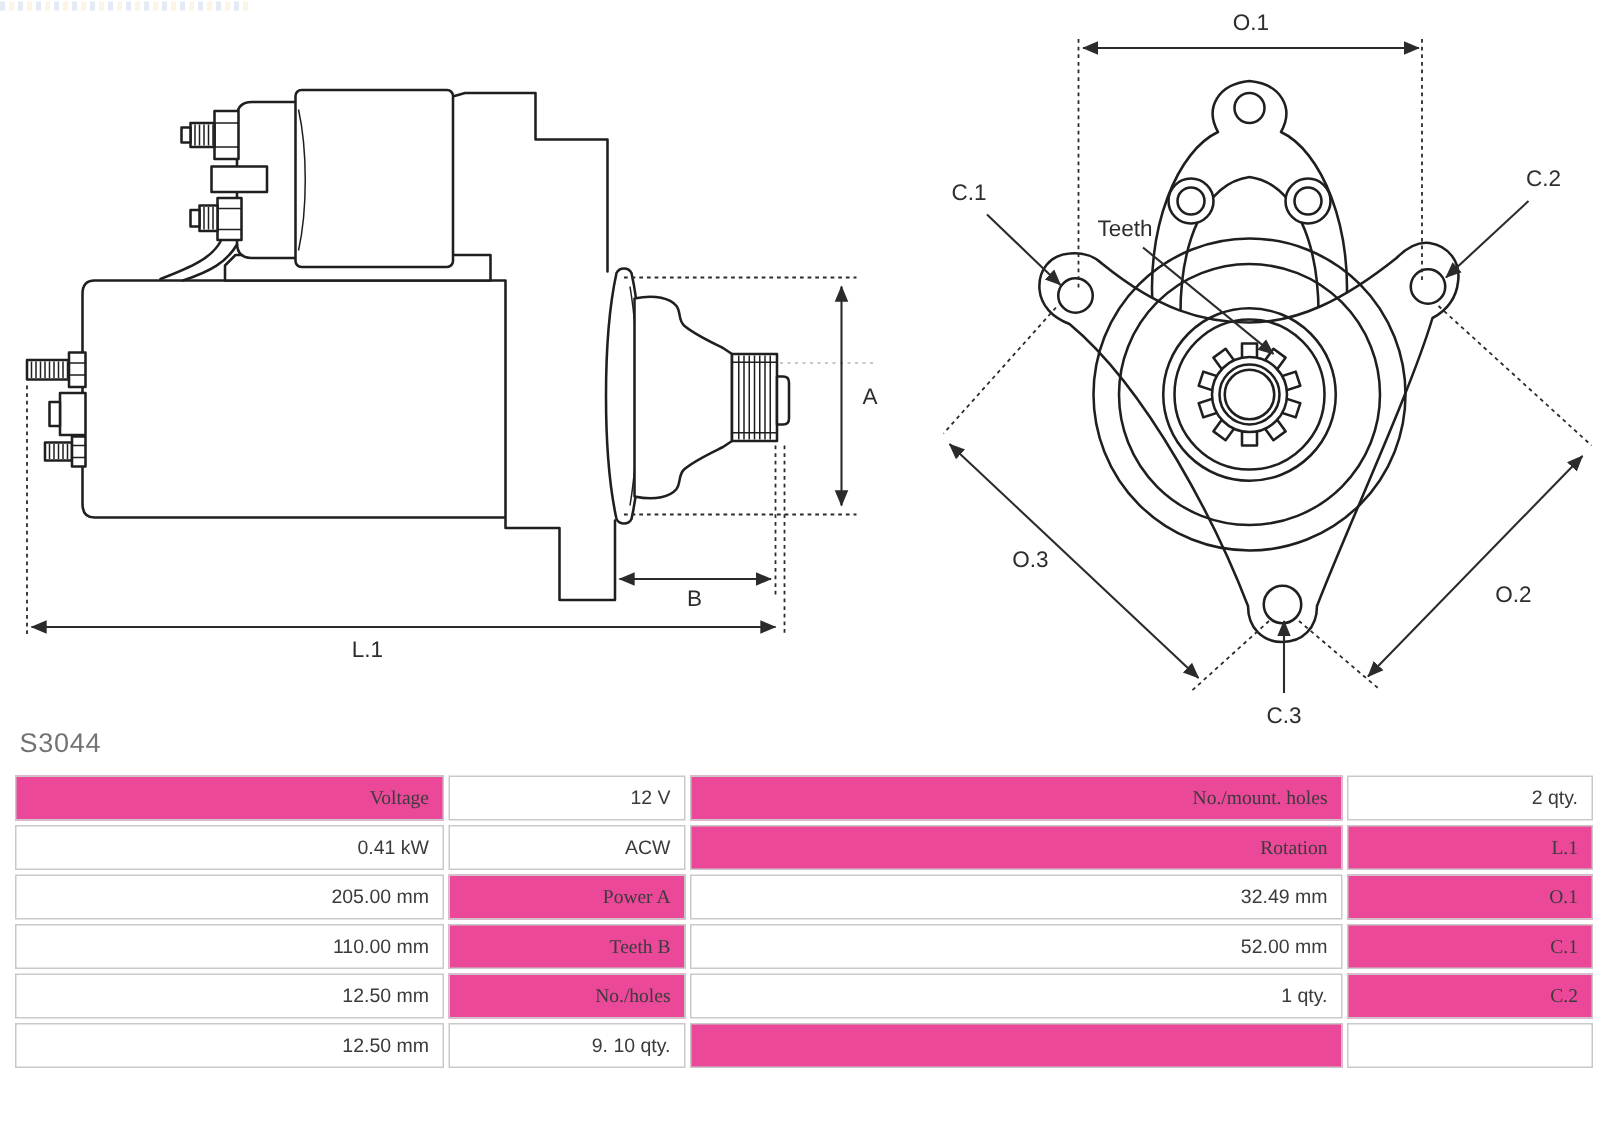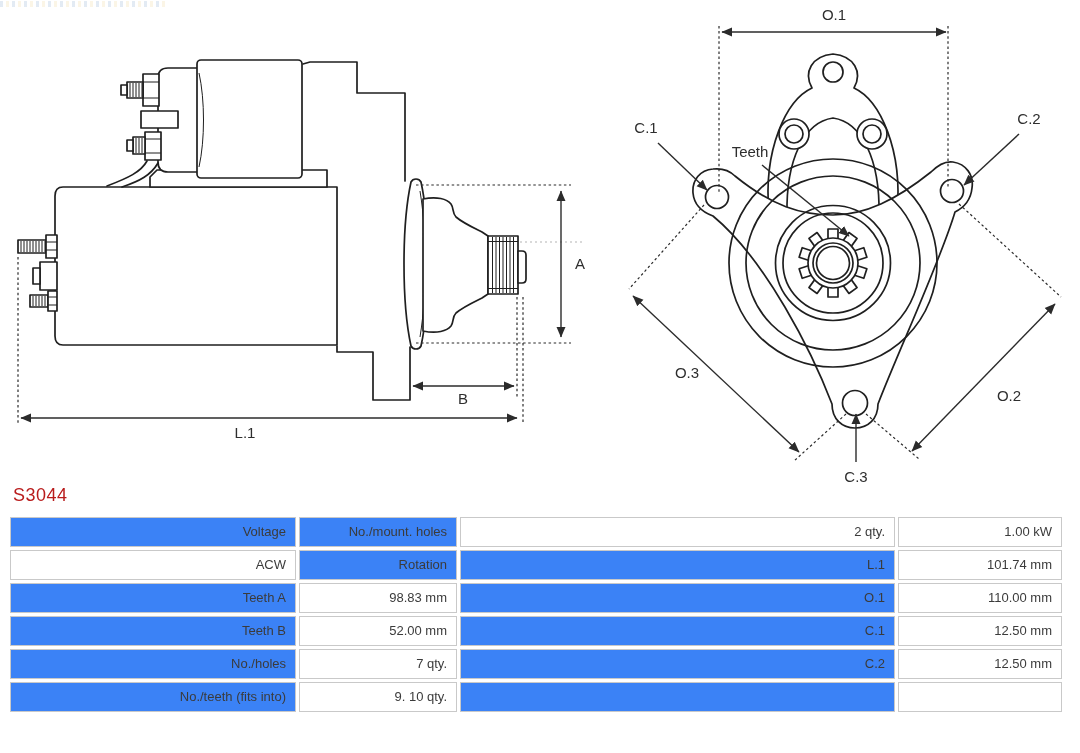--- a/index.html
+++ b/index.html
@@ -11,26 +11,26 @@
       rgba(235,205,130,.40) 6px 9px, rgba(255,255,255,0) 9px 12px);}
   svg.diagram{position:absolute;left:0;top:0;}
   .draw{stroke:#1f1f1f;stroke-width:1.7;fill:#fff;stroke-linejoin:round;stroke-linecap:round;}
   .edge{stroke:#1f1f1f;stroke-width:1.7;fill:none;stroke-linejoin:round;stroke-linecap:round;}
   .thin{stroke:#1f1f1f;stroke-width:1;fill:none;}
   .dim{stroke:#2b2b2b;stroke-width:1.4;fill:none;}
   .dot{stroke:#2b2b2b;stroke-width:1.2;fill:none;stroke-dasharray:2.5 2.6;}
   .ctr{stroke:#b4b4b4;stroke-width:1.1;fill:none;stroke-dasharray:2 3;}
   .dimtext{fill:#2e2e2e;font-size:15px;font-family:"Liberation Sans",sans-serif;}
   .part-number{position:absolute;left:13px;top:485px;font-size:18px;letter-spacing:.5px;
-               color:#b91c1c;font-family:"Liberation Sans",sans-serif;}
+               color:#737373;font-family:"Liberation Sans",sans-serif;}
   .spec-grid{position:absolute;left:10px;top:517px;display:grid;
              grid-template-columns:286px 158px 435px 164px;grid-auto-rows:30px;gap:3px;}
   .cell{box-sizing:border-box;border:1px solid #c9c9c9;line-height:28px;font-size:13px;
         color:#3b3b3b;text-align:right;padding-right:9px;overflow:hidden;white-space:nowrap;}
-  .cell.label{background:#3b82f6;}
+  .cell.label{background:#ec4899;font-family:Liberation Serif, serif;}
   .cell.value{background:#ffffff;}
 </style>
 </head>
 <body>
 
 <div class="stage">
 
   <div class="artifact"></div>
 
   <svg class="diagram" width="1080" height="500" viewBox="0 0 1080 500">
@@ -173,44 +173,44 @@
         <line class="dim" x1="1055" y1="304" x2="912" y2="451" marker-start="url(#arr)" marker-end="url(#arr)"></line>
         <text class="dimtext" x="1009" y="401" text-anchor="middle">O.2</text>
       </g>
     </g>
   </svg>
 
   <div class="part-number">S3044</div>
 
   <div class="spec-grid">
     <div class="cell label">Voltage</div>
+    <div class="cell value">12 V</div>
     <div class="cell label">No./mount. holes</div>
     <div class="cell value">2 qty.</div>
 
-    <div class="cell value">1.00 kW</div>
+    <div class="cell value">0.41 kW</div>
 
     <div class="cell value">ACW</div>
     <div class="cell label">Rotation</div>
     <div class="cell label">L.1</div>
-    <div class="cell value">101.74 mm</div>
-
-    <div class="cell label">Teeth A</div>
-    <div class="cell value">98.83 mm</div>
+    <div class="cell value">205.00 mm</div>
+
+    <div class="cell label">Power A</div>
+    <div class="cell value">32.49 mm</div>
     <div class="cell label">O.1</div>
     <div class="cell value">110.00 mm</div>
 
     <div class="cell label">Teeth B</div>
     <div class="cell value">52.00 mm</div>
     <div class="cell label">C.1</div>
     <div class="cell value">12.50 mm</div>
 
     <div class="cell label">No./holes</div>
-    <div class="cell value">7 qty.</div>
+    <div class="cell value">1 qty.</div>
     <div class="cell label">C.2</div>
     <div class="cell value">12.50 mm</div>
 
-    <div class="cell label">No./teeth (fits into)</div>
     <div class="cell value">9. 10 qty.</div>
     <div class="cell label"></div>
     <div class="cell value"></div>
   </div>
 
 </div>
 
 </body></html>

